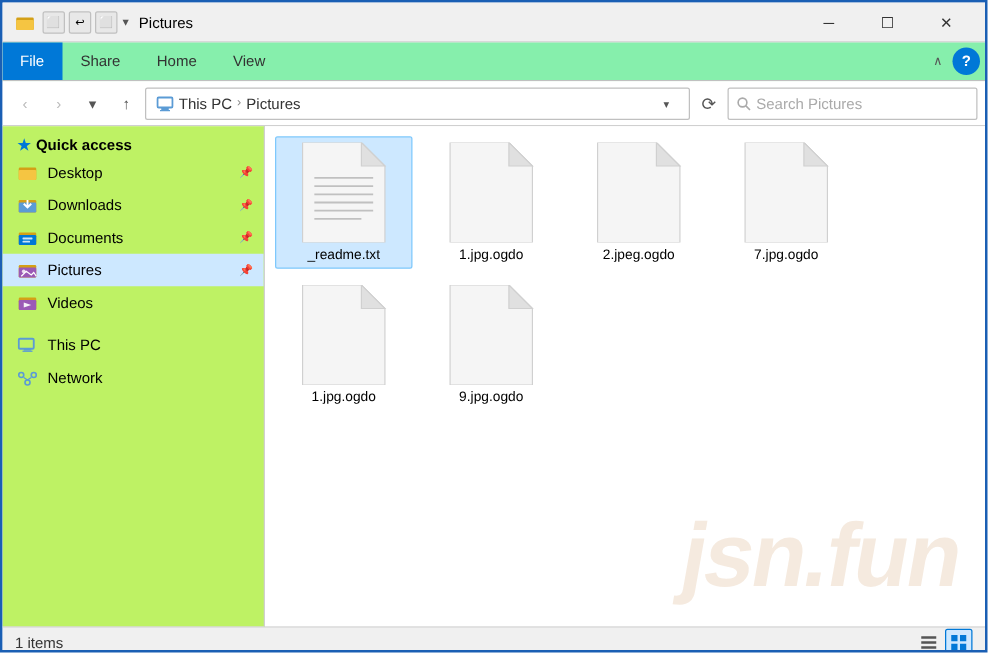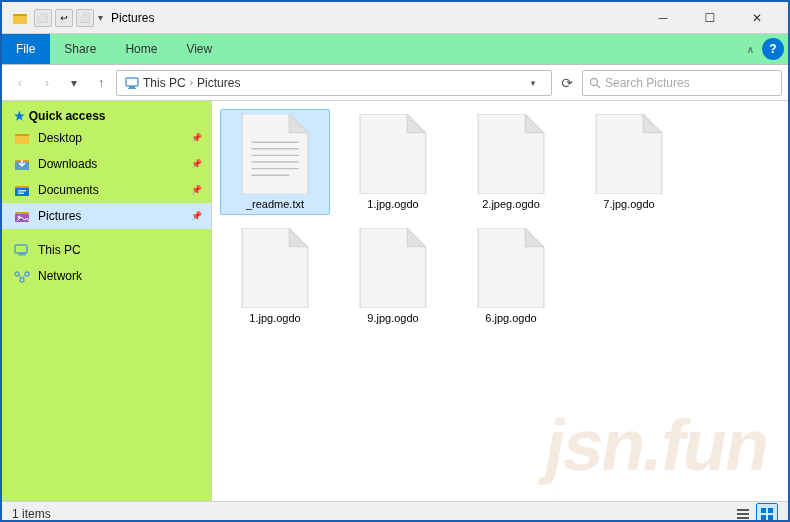--- a/index.html
+++ b/index.html
@@ -447,20 +447,30 @@
           <rect x="1" y="5" width="14" height="8" rx="1" fill="#9b59b6"></rect>
           <circle cx="5" cy="8" r="1.5" fill="#fff" opacity="0.8"></circle>
           <path d="M3 12 L7 8 L11 11 L13 9 L15 12" stroke="#fff" fill="none" stroke-width="1"></path>
         </svg>
       </span>
       <span>Pictures</span>
       <span class="pin-icon">📌</span>
     </div>
 
 
+    <div class="sidebar-item">
+      <span class="sidebar-icon">
+        <svg width="16" height="14" viewBox="0 0 16 14">
+          <rect x="1" y="3" width="14" height="10" rx="1" fill="#d4a017"></rect>
+          <rect x="1" y="5" width="14" height="8" rx="1" fill="#9b59b6"></rect>
+          <polygon points="5,7 5,11 11,9" fill="#fff" opacity="0.9"></polygon>
+        </svg>
+      </span>
+      <span>Videos</span>
+    </div>
 
     <div style="height:8px;"></div>
 
     <div class="sidebar-item">
       <span class="sidebar-icon">
         <svg width="16" height="14" viewBox="0 0 16 14">
           <rect x="1" y="2" width="12" height="8" rx="1" fill="none" stroke="#5b9bd5" stroke-width="1.5"></rect>
           <rect x="5" y="10" width="6" height="1.5" fill="#5b9bd5"></rect>
           <rect x="4" y="11.5" width="8" height="1" fill="#5b9bd5"></rect>
         </svg>
@@ -547,29 +557,20 @@
       <div class="file-item">
         <div class="file-icon-large">
           <svg viewBox="0 0 70 85" xmlns="http://www.w3.org/2000/svg">
             <polygon points="0,0 50,0 70,20 70,85 0,85" fill="#f5f5f5" stroke="#d0d0d0" stroke-width="1"></polygon>
             <polygon points="50,0 50,20 70,20" fill="#e0e0e0" stroke="#d0d0d0" stroke-width="1"></polygon>
           </svg>
         </div>
         <span class="file-name">9.jpg.ogdo</span>
       </div>
 
-      <div class="file-item">
-        <div class="file-icon-large">
-          <svg viewBox="0 0 70 85" xmlns="http://www.w3.org/2000/svg">
-            <polygon points="0,0 50,0 70,20 70,85 0,85" fill="#f5f5f5" stroke="#d0d0d0" stroke-width="1"></polygon>
-            <polygon points="50,0 50,20 70,20" fill="#e0e0e0" stroke="#d0d0d0" stroke-width="1"></polygon>
-          </svg>
-        </div>
-        <span class="file-name">6.jpg.ogdo</span>
-      </div>
 
     </div>
   </div>
 </div>
 
 <div class="status-bar">
   <span>1 items</span>
   <div class="status-right">
     <div class="view-btn">
       <svg width="14" height="14" viewBox="0 0 14 14">

